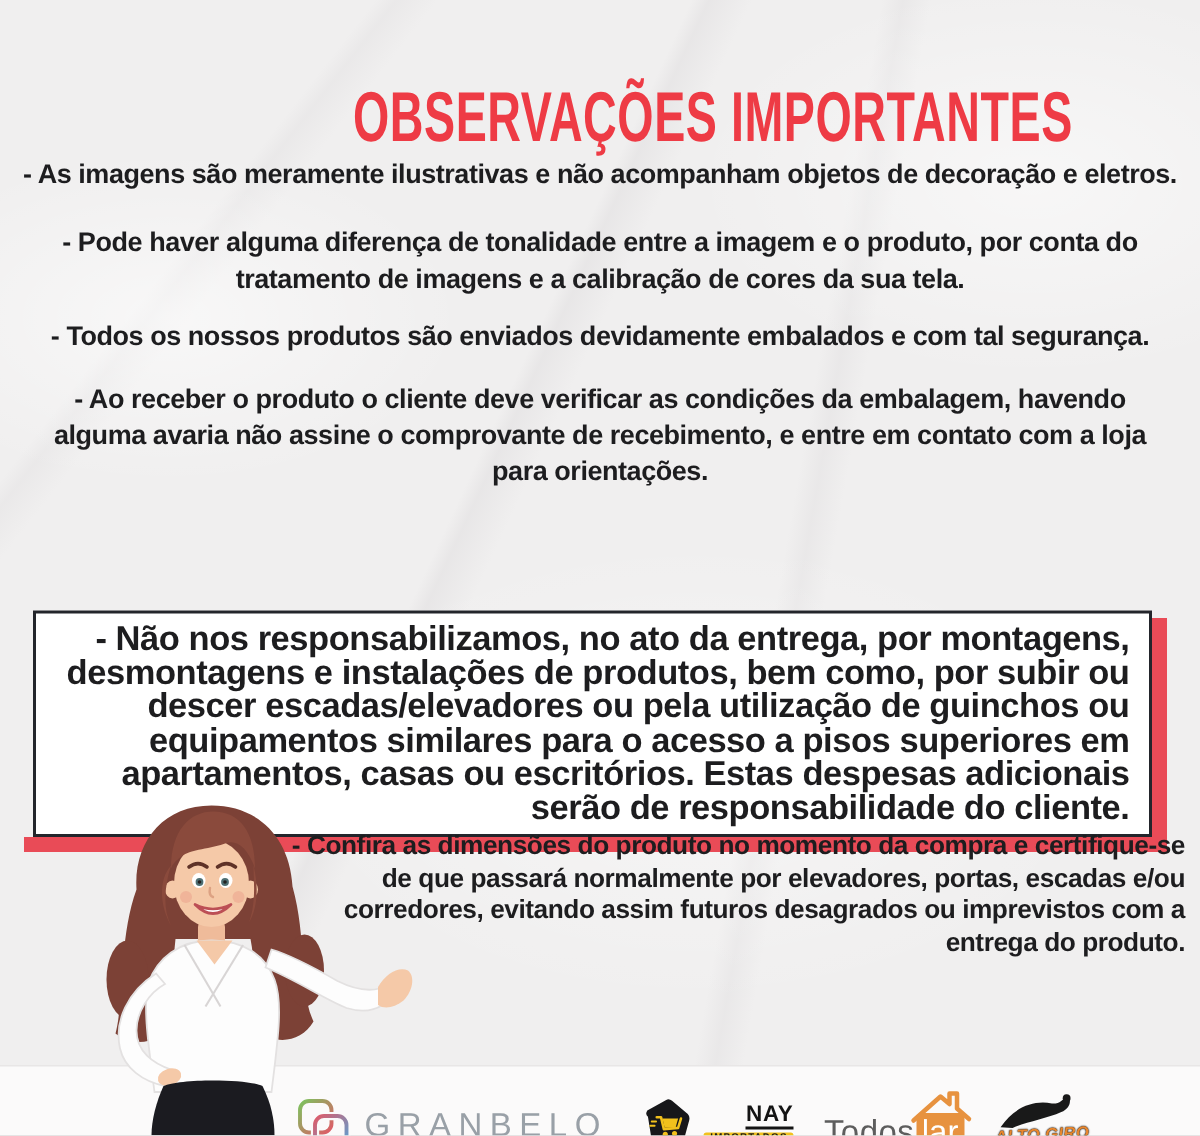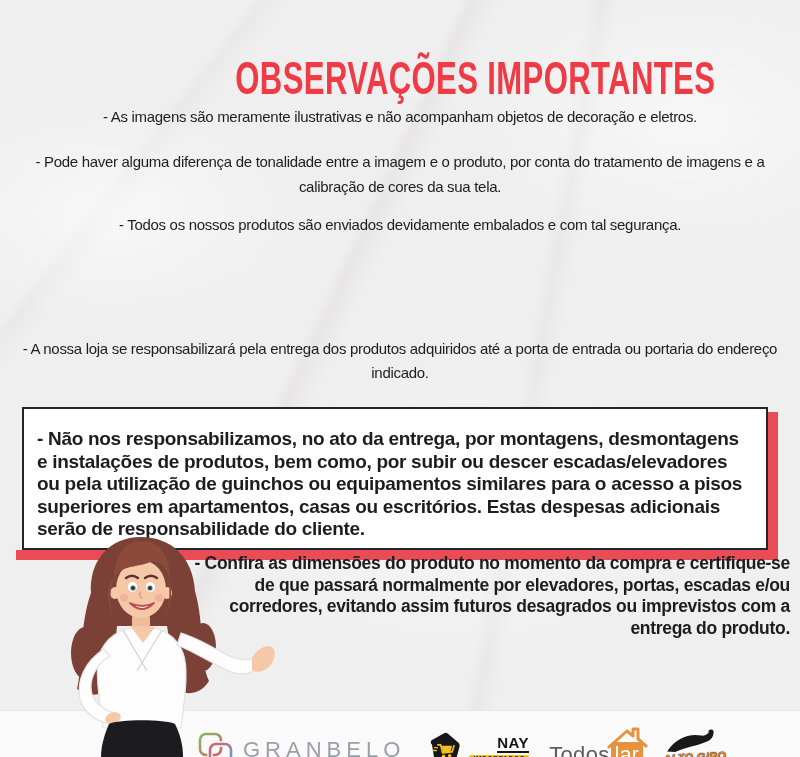--- a/index.html
+++ b/index.html
@@ -14,34 +14,34 @@
       linear-gradient(100deg, transparent 63%, rgba(203,200,203,.18) 64.5%, transparent 66.5%),
       linear-gradient(128deg, transparent 18%, rgba(203,200,203,.16) 19%, transparent 21%);
   }
   .title{
     position:absolute;top:26px;left:0;width:100%;text-align:right;
     color:#ee3b45;font-weight:800;font-size:42px;line-height:48px;white-space:nowrap;
   }
   .title>span{display:inline-block;transform:scaleX(.74) scaleY(1.12);transform-origin:center;letter-spacing:.5px;}
   .note{
     position:absolute;left:50%;transform:translateX(-50%);
-    color:#1d1d1f;font-weight:400;font-size:15px;letter-spacing:-.3px;
+    color:#1d1d1f;font-weight:700;font-size:18px;letter-spacing:-.3px;
     line-height:25px;text-align:center;margin:0;
   }
   .p1{top:104px;width:792px;}
   .p2{top:149px;width:742px;}
   .p3{top:212px;width:768px;}
   .p4{top:254px;width:742px;line-height:24px;}
   .p5{top:337px;width:756px;line-height:24px;}
   .highlight-box{
     position:absolute;top:407px;left:22px;width:716px;
     background:#ffffff;border:2px solid #23252b;
-    padding:19px 13px 7px 13px;
-    color:#1d1d1f;font-weight:700;font-size:19px;letter-spacing:-.3px;
-    line-height:22.5px;text-align:left;
+    padding:5px 13px 7px 13px;
+    color:#1d1d1f;font-weight:700;font-size:23px;letter-spacing:-.3px;
+    line-height:22.5px;text-align:right;
   }
   .highlight-box::after{ 
     content:"";position:absolute;top:3px;right:-12px;bottom:-12px;width:10px;background:#e94b57;
   }
   .highlight-box::before{ 
     content:"";position:absolute;left:-8px;right:-12px;bottom:-12px;height:10px;background:#e94b57;
   }
   .final-note{
     position:absolute;top:549px;left:180px;width:606px;
     color:#1d1d1f;font-weight:700;font-size:17.5px;letter-spacing:-.3px;
@@ -84,21 +84,21 @@
 </head>
 <body>
 
 <div class="canvas">
 
   <h1 class="title"><span>OBSERVAÇÕES IMPORTANTES</span></h1>
 
   <p class="note p1">- As imagens são meramente ilustrativas e não acompanham objetos de decoração e eletros.</p>
   <p class="note p2">- Pode haver alguma diferença de tonalidade entre a imagem e o produto, por conta do tratamento de imagens e a calibração de cores da sua tela.</p>
   <p class="note p3">- Todos os nossos produtos são enviados devidamente embalados e com tal segurança.</p>
-  <p class="note p5">- A nossa loja se responsabilizará pela entrega dos produtos adquiridos até a porta de entrada ou portaria do endereço indicado.</p>
+  <p class="note p4">- Ao receber o produto o cliente deve verificar as condições da embalagem, havendo alguma avaria não assine o comprovante de recebimento, e entre em contato com a loja para orientações.</p>
 
   <div class="highlight-box">- Não nos responsabilizamos, no ato da entrega, por montagens, desmontagens e instalações de produtos, bem como, por subir ou descer escadas/elevadores ou pela utilização de guinchos ou equipamentos similares para o acesso a pisos superiores em apartamentos, casas ou escritórios. Estas despesas adicionais serão de responsabilidade do cliente.</div>
 
   <p class="final-note">- Confira as dimensões do produto no momento da compra e certifique-se de que passará normalmente por elevadores, portas, escadas e/ou corredores, evitando assim futuros desagrados ou imprevistos com a entrega do produto.</p>
 
   <svg class="woman" width="266" height="226" viewBox="0 0 260 226" xmlns="http://www.w3.org/2000/svg" aria-hidden="true">
 
     <path d="M122,6 C90,6 70,30 72,62 C60,95 64,135 58,158 C70,168 88,164 96,152 C98,130 96,110 98,95 L148,95 C152,115 150,140 154,156 C164,166 182,164 190,150 C180,128 186,96 176,60 C174,26 152,6 122,6 Z" fill="#7c4136"></path>
     <ellipse cx="66" cy="122" rx="14" ry="26" fill="#7c4136"></ellipse>
     <ellipse cx="184" cy="116" rx="13" ry="24" fill="#7c4136"></ellipse>

